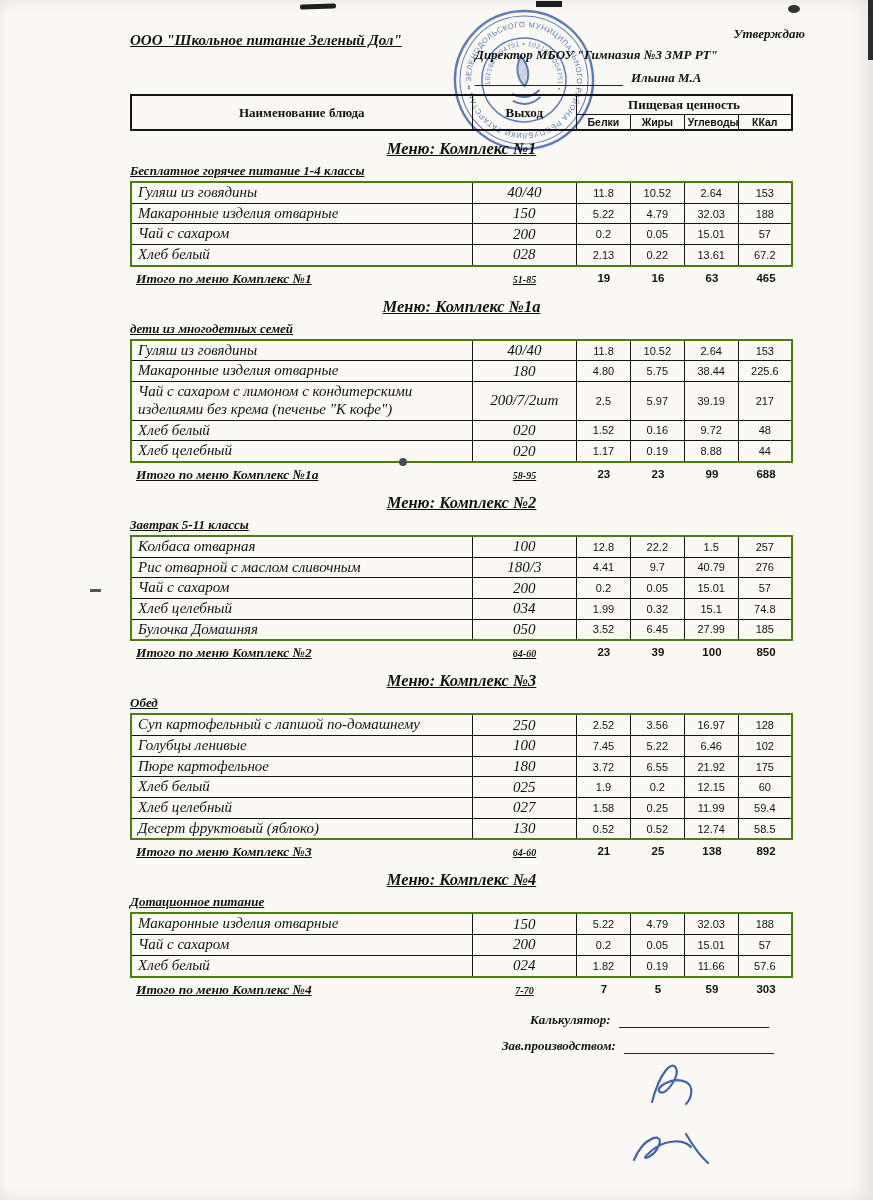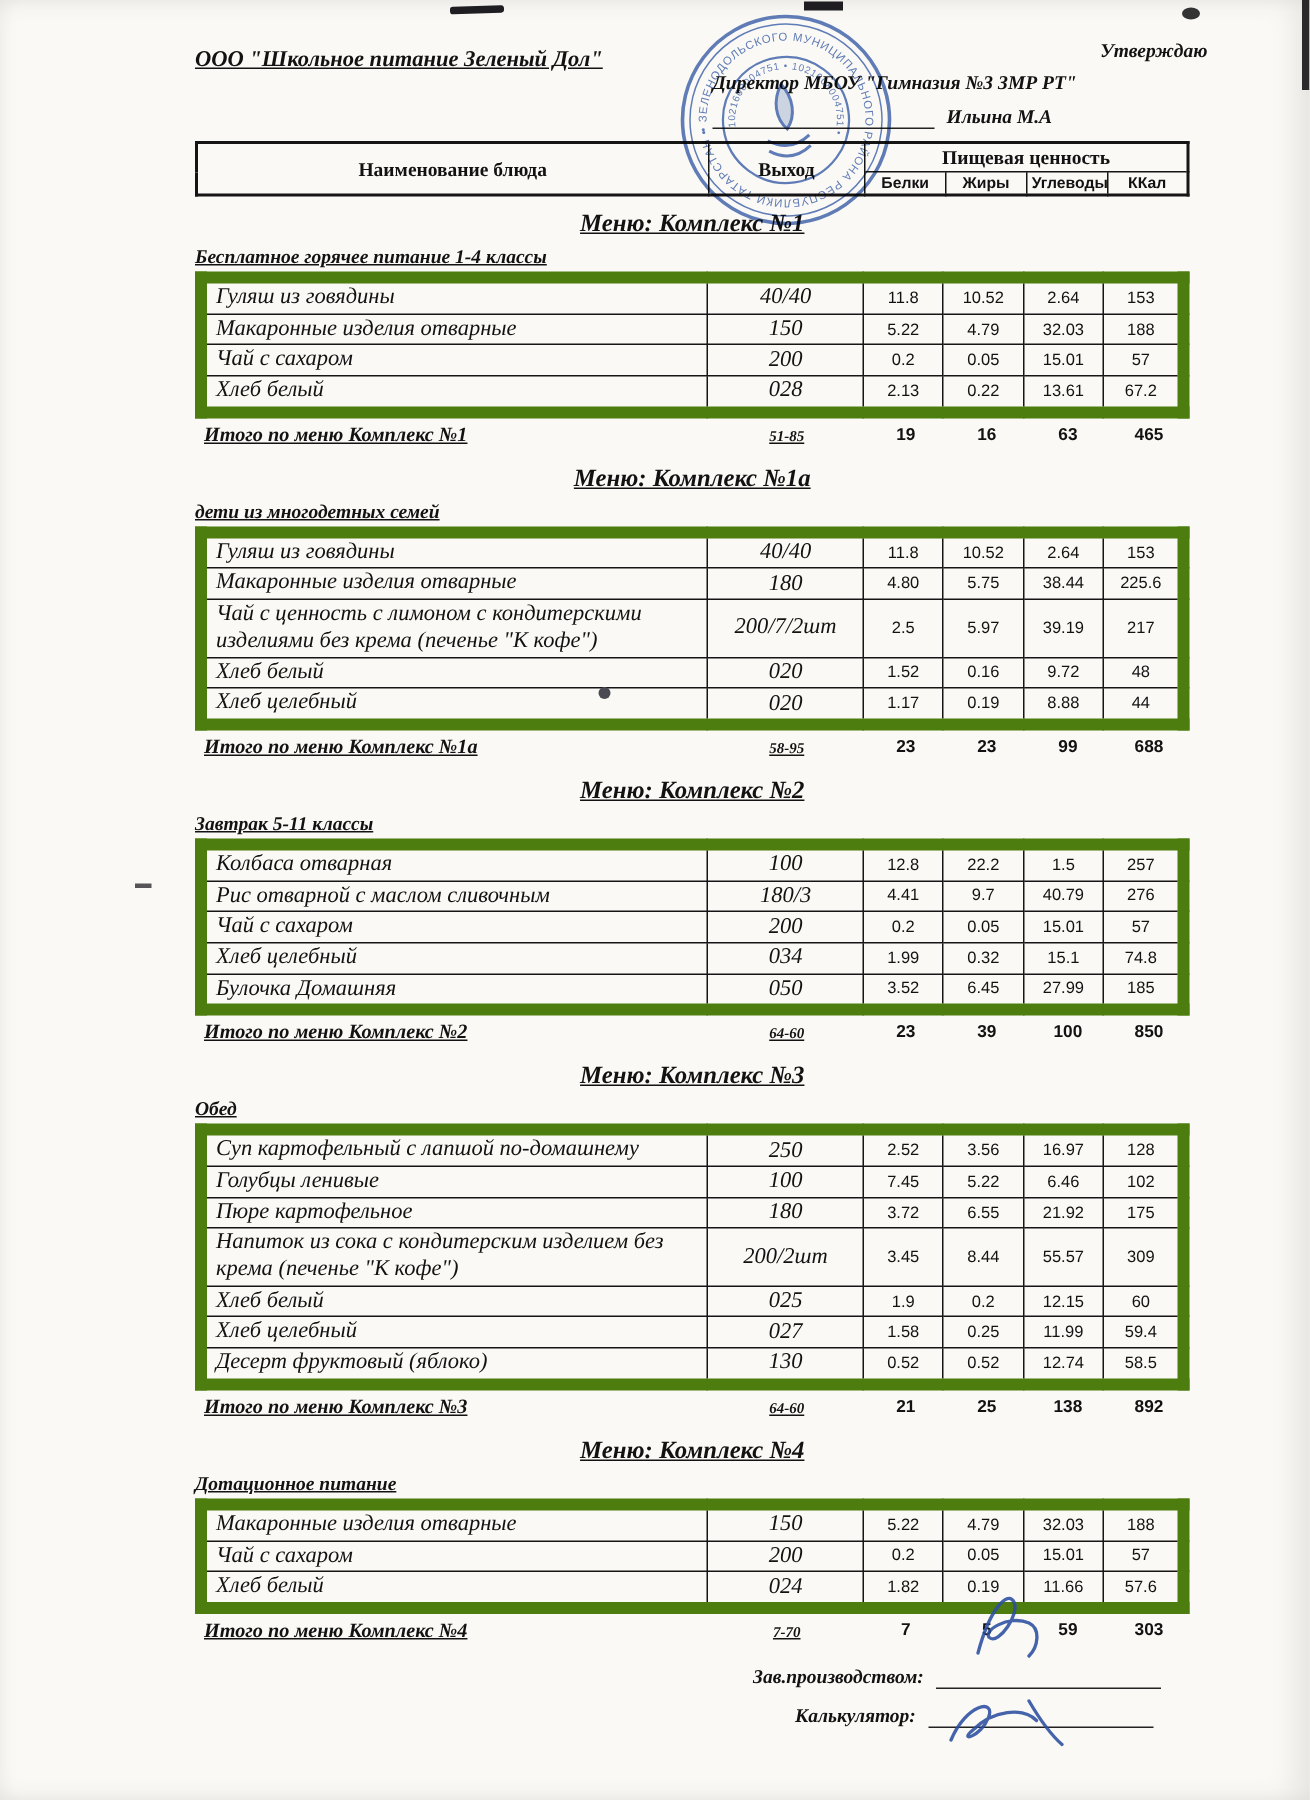--- a/index.html
+++ b/index.html
@@ -41,21 +41,21 @@
   .t-date { font-size: 16px; font-weight: bold; font-style: italic; margin-top: 5px; margin-bottom: 8px; }
 
   
   table { border-collapse: collapse; width: 100%; table-layout: fixed; padding-left: 28px; }
   .head-table { border: 2px solid #151515; }
   .head-table th { border: 1px solid #151515; font-weight: bold; padding: 1px 3px; vertical-align: middle; }
   .h-dish, .h-out { font-size: 13px; }
   .h-nutri { font-size: 13px; height: 18px; }
   .h-sub { font-size: 10.5px; font-weight: normal; font-family: "Liberation Sans", sans-serif; height: 15px; }
 
-  .menu-table { border: 8px solid #4d7c0f; margin-top: 2px; }
+  .menu-table { border: 2px solid #4d7c0f; margin-top: 2px; }
   .menu-table td { border: 1px solid #151515; padding: 1px 6px; height: 20px; vertical-align: middle; }
   td.dish { font-style: italic; font-size: 15px; line-height: 1.18; }
   td.out  { font-style: italic; font-size: 15px; text-align: center; }
   td.num  { font-family: "Liberation Sans", sans-serif; font-size: 11px; text-align: center; }
 
   .total-table td { padding: 2px 6px; height: 20px; vertical-align: middle; }
   .t-name span { font-weight: bold; font-style: italic; font-size: 13.5px; text-decoration: underline; }
   .t-out { text-align: center; }
   .t-out span { font-weight: bold; font-style: italic; font-size: 10px; text-decoration: underline; }
   .t-num { text-align: center; font-family: "Liberation Sans", sans-serif; font-size: 11.5px; font-weight: bold; }
@@ -226,21 +226,21 @@
               </tr>
               <tr>
                 <td class="dish">Макаронные изделия отварные</td>
                 <td class="out">180</td>
                 <td class="num">4.80</td>
                 <td class="num">5.75</td>
                 <td class="num">38.44</td>
                 <td class="num">225.6</td>
               </tr>
               <tr>
-                <td class="dish">Чай с ценность с лимоном с кондитерскими изделиями без крема (печенье "К кофе")</td>
+                <td class="dish">Чай с сахаром с лимоном с кондитерскими изделиями без крема (печенье "К кофе")</td>
                 <td class="out">200/7/2шт</td>
                 <td class="num">2.5</td>
                 <td class="num">5.97</td>
                 <td class="num">39.19</td>
                 <td class="num">217</td>
               </tr>
               <tr>
                 <td class="dish">Хлеб белый</td>
                 <td class="out">020</td>
                 <td class="num">1.52</td>
@@ -386,28 +386,20 @@
               </tr>
               <tr>
                 <td class="dish">Пюре картофельное</td>
                 <td class="out">180</td>
                 <td class="num">3.72</td>
                 <td class="num">6.55</td>
                 <td class="num">21.92</td>
                 <td class="num">175</td>
               </tr>
               <tr>
-                <td class="dish">Напиток  из сока с кондитерским изделием без крема (печенье "К кофе")</td>
-                <td class="out">200/2шт</td>
-                <td class="num">3.45</td>
-                <td class="num">8.44</td>
-                <td class="num">55.57</td>
-                <td class="num">309</td>
-              </tr>
-              <tr>
                 <td class="dish">Хлеб белый</td>
                 <td class="out">025</td>
                 <td class="num">1.9</td>
                 <td class="num">0.2</td>
                 <td class="num">12.15</td>
                 <td class="num">60</td>
               </tr>
               <tr>
                 <td class="dish">Хлеб  целебный</td>
                 <td class="out">027</td>
@@ -503,26 +495,26 @@
                 <td class="t-num">5</td>
                 <td class="t-num">59</td>
                 <td class="t-num">303</td>
               </tr>
             </tbody>
           </table>
         </div>
       </div>
 
     <div class="footer">
+      <div class="f-line second">
+        <span class="f-label">Калькулятор:</span>
+        <span class="f-underline"></span>
+      </div>
       <div class="f-line">
         <span class="f-label">Зав.производством:</span>
-        <span class="f-underline"></span>
-      </div>
-      <div class="f-line second">
-        <span class="f-label">Калькулятор:</span>
         <span class="f-underline"></span>
       </div>
     </div>
   </div>
 
   <svg class="stamp" width="152" height="152" viewBox="0 0 152 152">
     <defs>
       <path id="ringPath" d="M76,76 m-53,0 a53,53 0 1,1 106,0 a53,53 0 1,1 -106,0"></path>
       <path id="ringPath2" d="M76,76 m-34,0 a34,34 0 1,1 68,0 a34,34 0 1,1 -68,0"></path>
     </defs>

